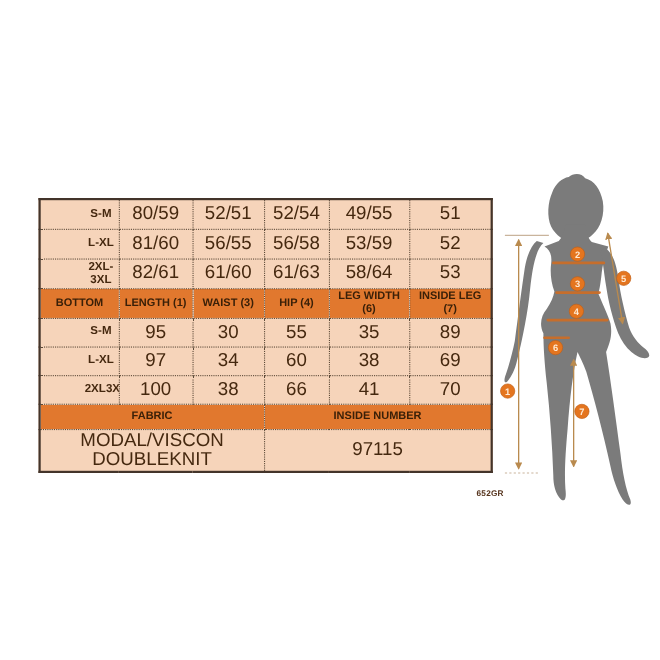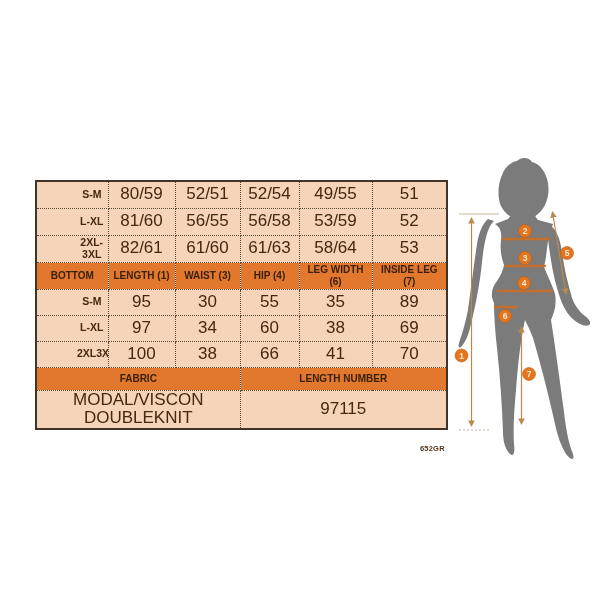--- a/index.html
+++ b/index.html
@@ -29,21 +29,21 @@
   table.size-chart td.size-label{font-weight:bold;font-size:10.5px;padding-left:40px;}
   tr.hdr-top{height:29px;}
   tr.row-top{height:27px;}
   tr.hdr-bottom{height:27px;}
   tr.row-bottom{height:26px;}
   tr.hdr-footer{height:23px;}
   tr.row-footer{height:25px;margin-top:12px;}
   
   .style-code{
     position:absolute;left:420px;top:444px;width:38px;
-    font-size:7.5px;font-weight:bold;color:#55331c;
+    font-size:7.5px;font-weight:bold;color:#55331c;text-align:right;
     letter-spacing:.2px;
   }
   
   .figure-svg{position:absolute;left:450px;top:150px;width:150px;height:320px;}
   .marker-num{
     font-family:"Liberation Sans",sans-serif;font-size:8.5px;font-weight:bold;
     fill:#ffe9d2;text-anchor:middle;
   }
 </style>
 </head>
@@ -117,21 +117,21 @@
       <td class="size-label">2XL3XL</td>
       <td>100</td>
       <td>38</td>
       <td>66</td>
       <td>41</td>
       <td>70</td>
     </tr>
 
     <tr class="hdr-footer">
       <th colspan="3">FABRIC</th>
-      <th colspan="3">LENGTH NUMBER</th>
+      <th colspan="3">INSIDE NUMBER</th>
     </tr>
     <tr class="row-footer">
       <td colspan="3">MODAL/VISCON DOUBLEKNIT</td>
       <td colspan="3">97115</td>
     </tr>
   </tbody>
     </table>
 
   <div class="style-code">652GR</div>
 

